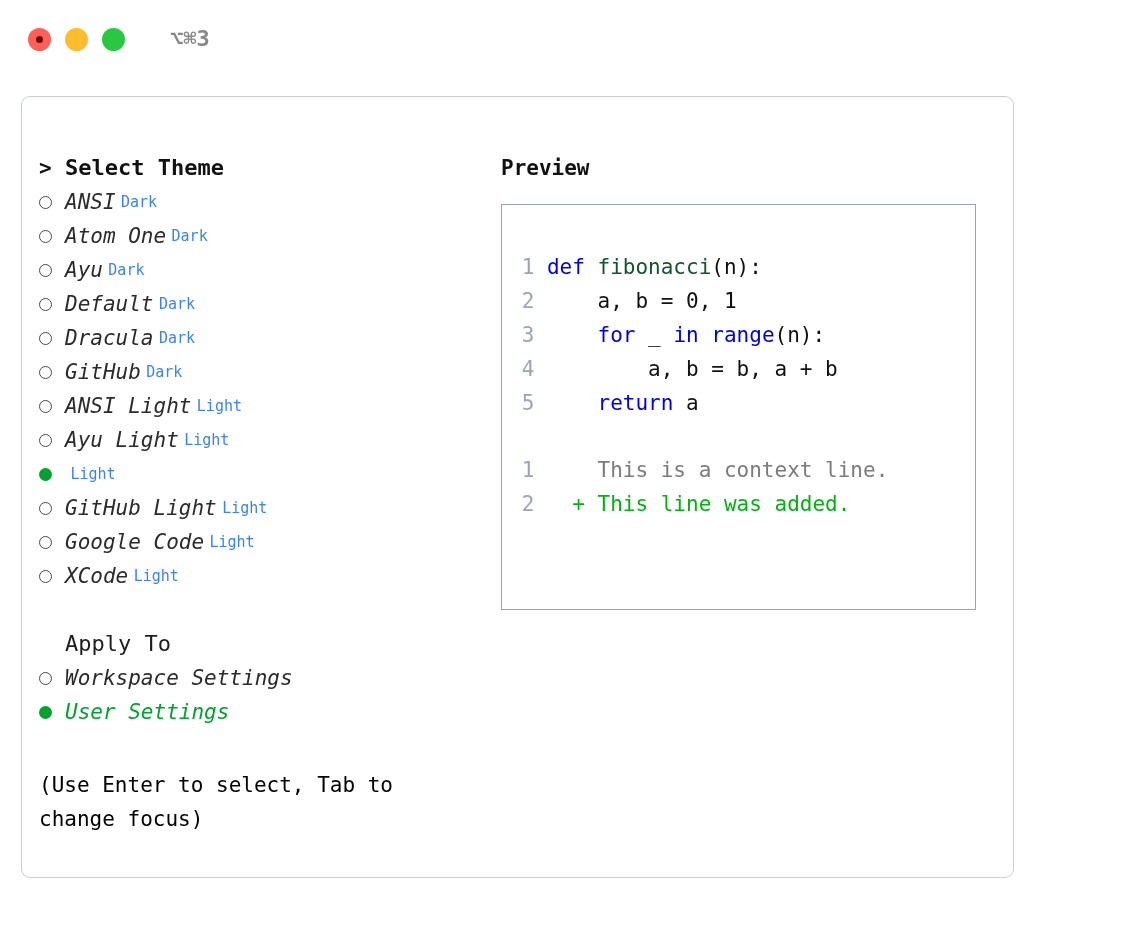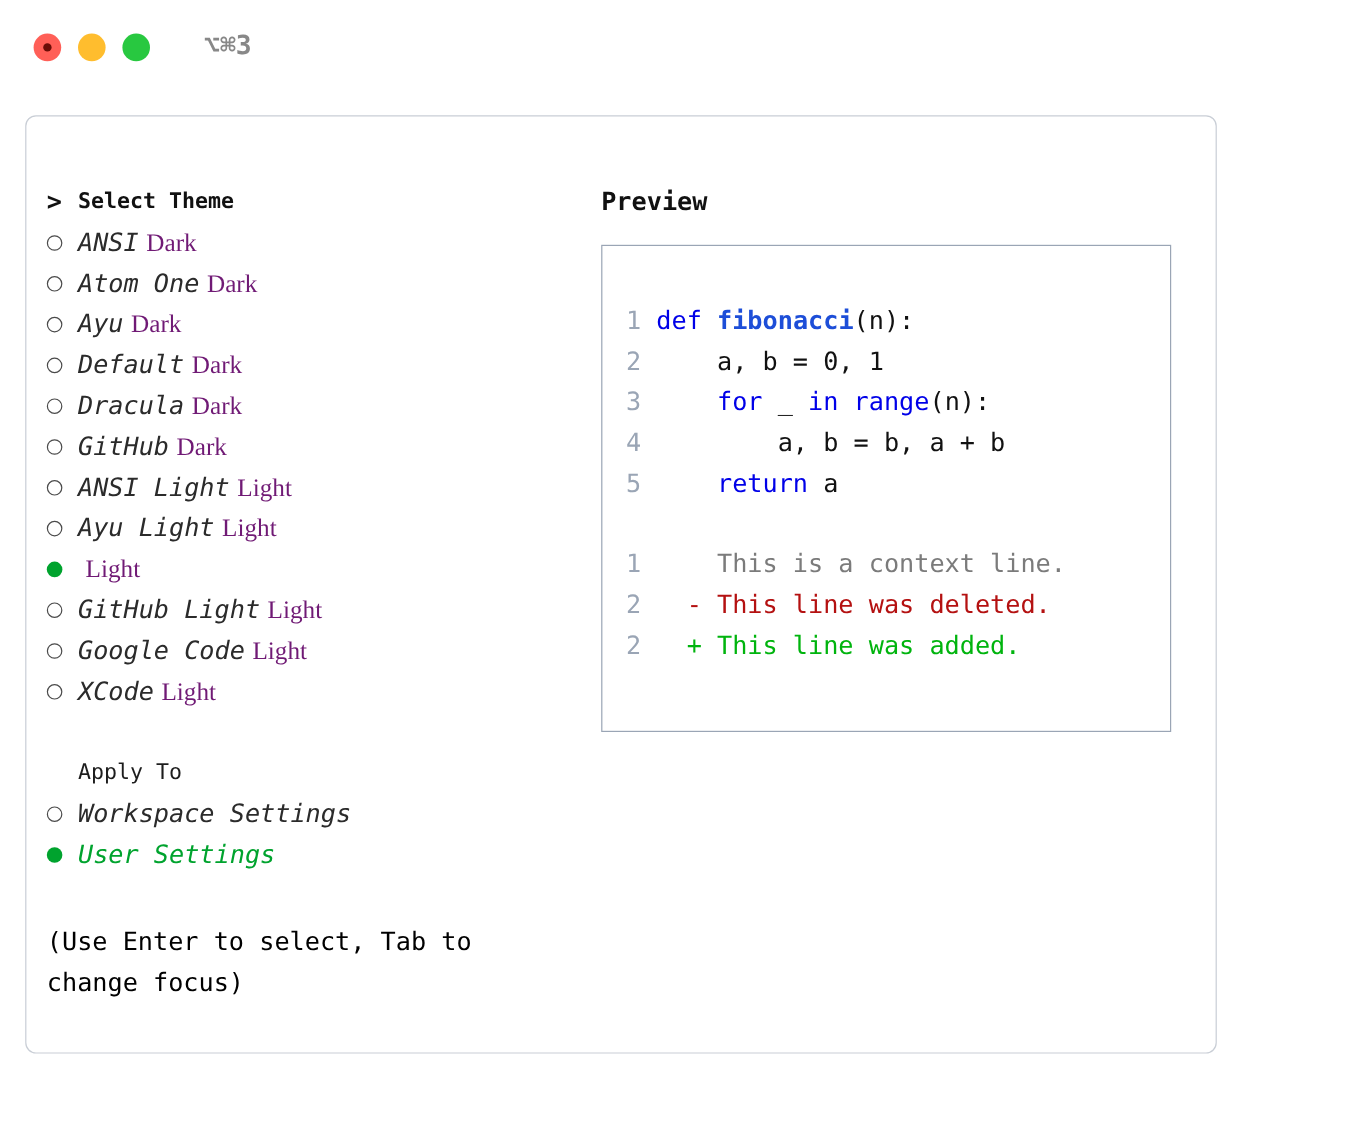--- a/index.html
+++ b/index.html
@@ -124,34 +124,33 @@
     border-radius: 50%;
     border: 1.6px solid #4a4a4a;
     box-sizing: content-box;
     vertical-align: middle;
     position: relative;
     top: -1px;
   }
   .head-label {
     font-weight: bold;
     color: #111111;
-    font-size: 18px;
+    font-size: 22px;
   }
   .head-label.plain { font-weight: normal; color: #1d1d1d; }
   .theme-name {
     color: #2b2b2b;
     font-size: 21px;
     font-style: italic;
   }
   .row.selected .theme-name { color: #00a32e; }
   .theme-kind {
-    color: #701a75;
-    font-size: 21px;
+    color: #3b82f6;
+    font-size: 15px;
     margin-left: 0.6ch;
-    font-family: Liberation Serif, serif;
   }
   .spacer-row { height: 34px; }
 
   .hint {
     position: absolute;
     left: 17px;
     top: 671px;
     width: 400px;
     color: #000000;
     font-size: 21px;
@@ -193,21 +192,21 @@
     white-space: pre;
   }
   .lnum {
     display: inline-block;
     width: 2ch;
     text-align: right;
     color: #9aa5b5;
     margin-right: 1ch;
   }
   .kw   { color: #0000e8; }
-  .fn   { color: #1d4ed8; font-weight: bold; }
+  .fn   { color: #14532d; }
   .plain-code { color: #111111; }
 
   .diff-area {
     position: absolute;
     left: 7px;
     top: 248px;
     right: 6px;
   }
   .dmark {
     display: inline-block;
@@ -331,20 +330,19 @@
       <div class="preview-box">
         <div class="code-area" id="code-area">
             <div class="code-line"><span class="lnum">1</span><span class="kw">def</span><span class="plain-code"> </span><span class="fn">fibonacci</span><span class="plain-code">(n):</span></div>
             <div class="code-line"><span class="lnum">2</span><span class="plain-code">    a, b = 0, 1</span></div>
             <div class="code-line"><span class="lnum">3</span><span class="plain-code">    </span><span class="kw">for</span><span class="plain-code"> _ </span><span class="kw">in</span><span class="plain-code"> </span><span class="kw">range</span><span class="plain-code">(n):</span></div>
             <div class="code-line"><span class="lnum">4</span><span class="plain-code">        a, b = b, a + b</span></div>
             <div class="code-line"><span class="lnum">5</span><span class="plain-code">    </span><span class="kw">return</span><span class="plain-code"> a</span></div>
           </div>
         <div class="diff-area" id="diff-area">
             <div class="code-line"><span class="lnum">1</span><span>  </span><span class="dmark d-ctx"> </span><span class="d-ctx">This is a context line.</span></div>
-            <div class="code-line"><span class="lnum">2</span><span>  </span><span class="dmark d-del">-</span><span class="d-del">This line was deleted.</span></div>
             <div class="code-line"><span class="lnum">2</span><span>  </span><span class="dmark d-add">+</span><span class="d-add">This line was added.</span></div>
           </div>
       </div>
     </div>
 
   </div>
 </div>
 
 </body></html>

